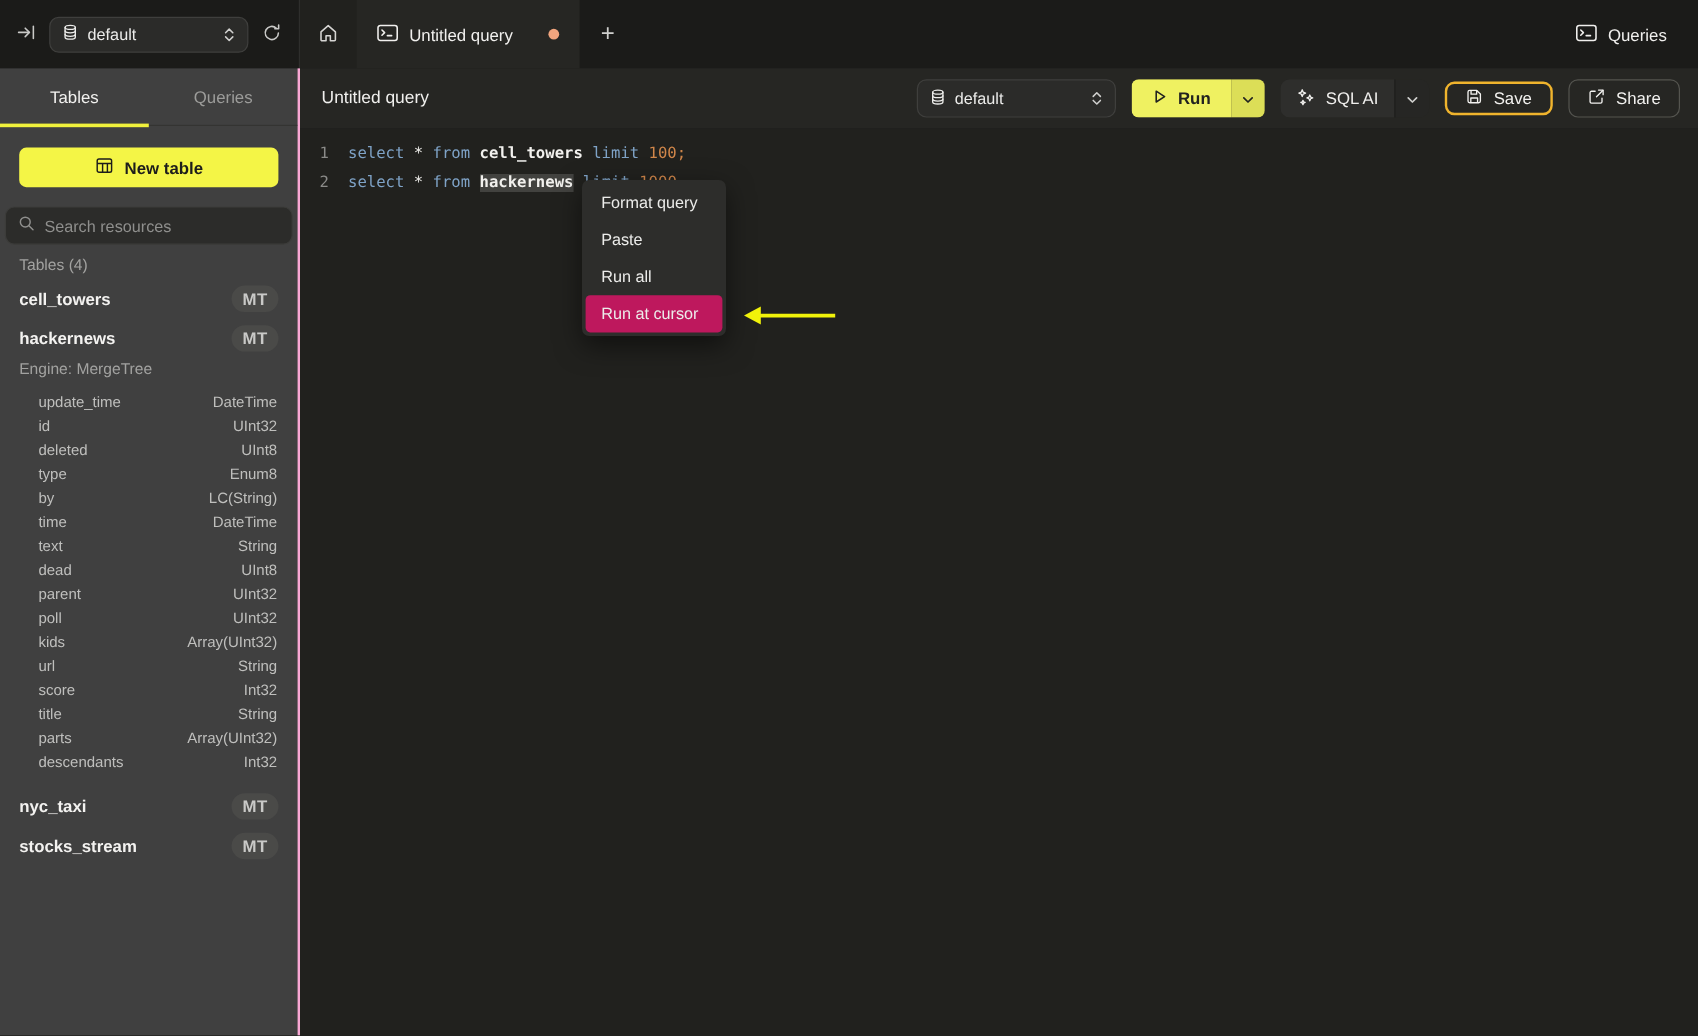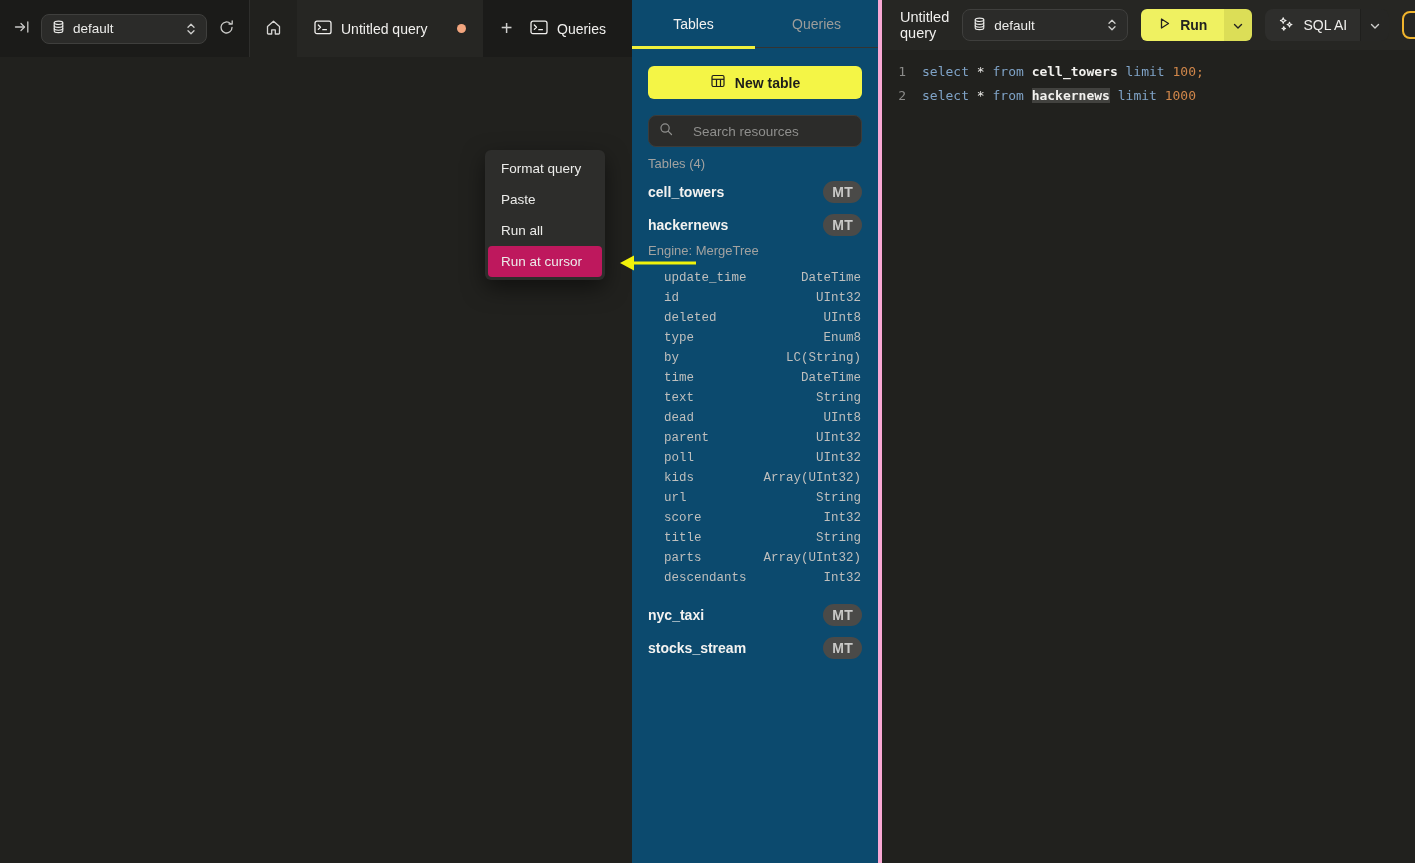--- a/index.html
+++ b/index.html
@@ -1,50 +1,50 @@
 <!DOCTYPE html>
 <html><head>
 <meta charset="utf-8">
 <style>
   *{margin:0;padding:0;box-sizing:border-box}
   html,body{width:1415px;height:863px}
   body{background:#21211e;font-family:"Liberation Sans",sans-serif;overflow:hidden;position:relative;color:#ecebe8}
-  .app{display:flex;flex-direction:row;height:100%}
+  .app{display:flex;flex-direction:column;height:100%}
 
   
   .topbar{height:57px;display:flex;background:#1b1b19;flex:none}
   .topbar-sidebar{width:250px;flex:none;display:flex;align-items:center;padding:0 14px;gap:11px;border-right:1px solid #2e2e2c}
   .icon-btn{background:none;border:none;color:#c9c9c7;display:flex;align-items:center;justify-content:center;cursor:pointer;padding:0}
   .db-select{height:30px;flex:1;display:flex;align-items:center;gap:8px;background:#2b2b29;border:1px solid #3f3f3d;border-radius:8px;padding:0 10px;color:#ececea;font-size:13.5px;cursor:pointer}
   .db-select .updown{margin-left:auto;color:#cfcfcd;display:flex}
   .tabstrip{display:flex;flex:1;min-width:0}
   .home-btn{width:47px;height:57px;background:#21211e;display:flex;align-items:center;justify-content:center;border:none;color:#d6d5d3;cursor:pointer}
   .query-tab{width:186px;background:#262623;display:flex;align-items:center;gap:9px;padding:0 17px;color:#f1f0ee;font-size:14px;font-weight:500;cursor:pointer}
   .tab-dot{width:9px;height:9px;border-radius:50%;background:#f2a57e;margin-left:auto;flex:none}
   .plus-btn{width:47px;background:none;border:none;color:#cfcfcd;font-size:20px;cursor:pointer}
   .queries-btn{margin-left:auto;margin-right:26px;display:flex;align-items:center;gap:9px;background:none;border:none;color:#f0efed;font-size:14px;font-weight:500;cursor:pointer}
 
   .body{flex:1;display:flex;min-height:0}
 
   
-  .sidebar{width:250px;flex:none;background:#0c4a6e;border-right:4px solid #f9a8d4;display:flex;flex-direction:column;overflow:hidden}
+  .sidebar{width:250px;flex:none;background:#404040;border-right:2px solid #f9a8d4;display:flex;flex-direction:column;overflow:hidden}
   .sidebar-tabs{height:48px;display:flex;flex:none;border-bottom:1px solid #343432}
   .side-tab{flex:1;display:flex;align-items:center;justify-content:center;font-size:14px;color:#9c9c9a;background:none;border:none;position:relative;font-weight:500;cursor:pointer}
   .side-tab.active{color:#f2f1ef}
   .side-tab.active::after{content:"";position:absolute;left:0;right:0;bottom:-2px;height:3px;background:#f0f13c}
   .new-table-btn{margin:18px 16px 0;height:33px;flex:none;background:#f4f546;border:none;border-radius:6px;display:flex;align-items:center;justify-content:center;gap:9px;font-size:14px;font-weight:700;color:#1d1d1b;cursor:pointer}
-  .search-box{margin:16px 16px 0;height:32px;flex:none;background:#2c2c2a;border:1px solid #3c3c3a;border-radius:8px;display:flex;align-items:center;gap:20px;padding:0 10px}
+  .search-box{margin:16px 4px 0;height:32px;flex:none;background:#2c2c2a;border:1px solid #3c3c3a;border-radius:8px;display:flex;align-items:center;gap:8px;padding:0 10px}
   .search-box input{flex:1;min-width:0;background:none;border:none;outline:none;color:#e8e7e5;font-size:13.5px;font-family:inherit}
   .search-box input::placeholder{color:#8f8f8d}
   .section-header{margin:4px 16px 0;font-size:13px;color:#a2a2a0;height:24px;display:flex;align-items:center}
   .table-row{height:33px;flex:none;padding:0 16px;display:flex;align-items:center;cursor:pointer}
   .table-name{font-size:14px;font-weight:600;color:#f3f2f0}
   .mt-badge{margin-left:auto;background:#4a4a48;color:#c9c9c7;font-size:14px;font-weight:600;letter-spacing:.3px;border-radius:999px;padding:4px 9px;line-height:1}
   .engine-line{padding:2px 16px 6px;font-size:13px;color:#a2a2a0}
-  .columns{padding:4px 17px 10px 32px;font-family:Liberation Mono, monospace;font-size:12.5px;color:#bfbfbd}
+  .columns{padding:4px 17px 10px 32px;font-family:Liberation Sans, sans-serif;font-size:12.5px;color:#bfbfbd}
   .col-row{display:flex;justify-content:space-between;height:20px;align-items:center}
 
   
   .main{flex:1;display:flex;flex-direction:column;min-width:0}
   .query-toolbar{height:50px;flex:none;background:#262623;display:flex;align-items:center;padding:0 15px 0 18px;gap:13px}
   .qt-title{font-size:14.5px;color:#f0efed;margin-right:auto}
   .db-select.toolbar{flex:none;width:166px;height:32px}
   .split-btn{height:32px;display:flex;border-radius:6px;overflow:hidden;flex:none}
   .run-main{background:#eff161;display:flex;align-items:center;gap:9px;padding:0 17px;font-size:14px;font-weight:600;color:#222220;border:none;cursor:pointer}
   .run-chevron{width:28px;background:#dcde57;border:none;display:flex;align-items:center;justify-content:center;color:#222220;cursor:pointer}

